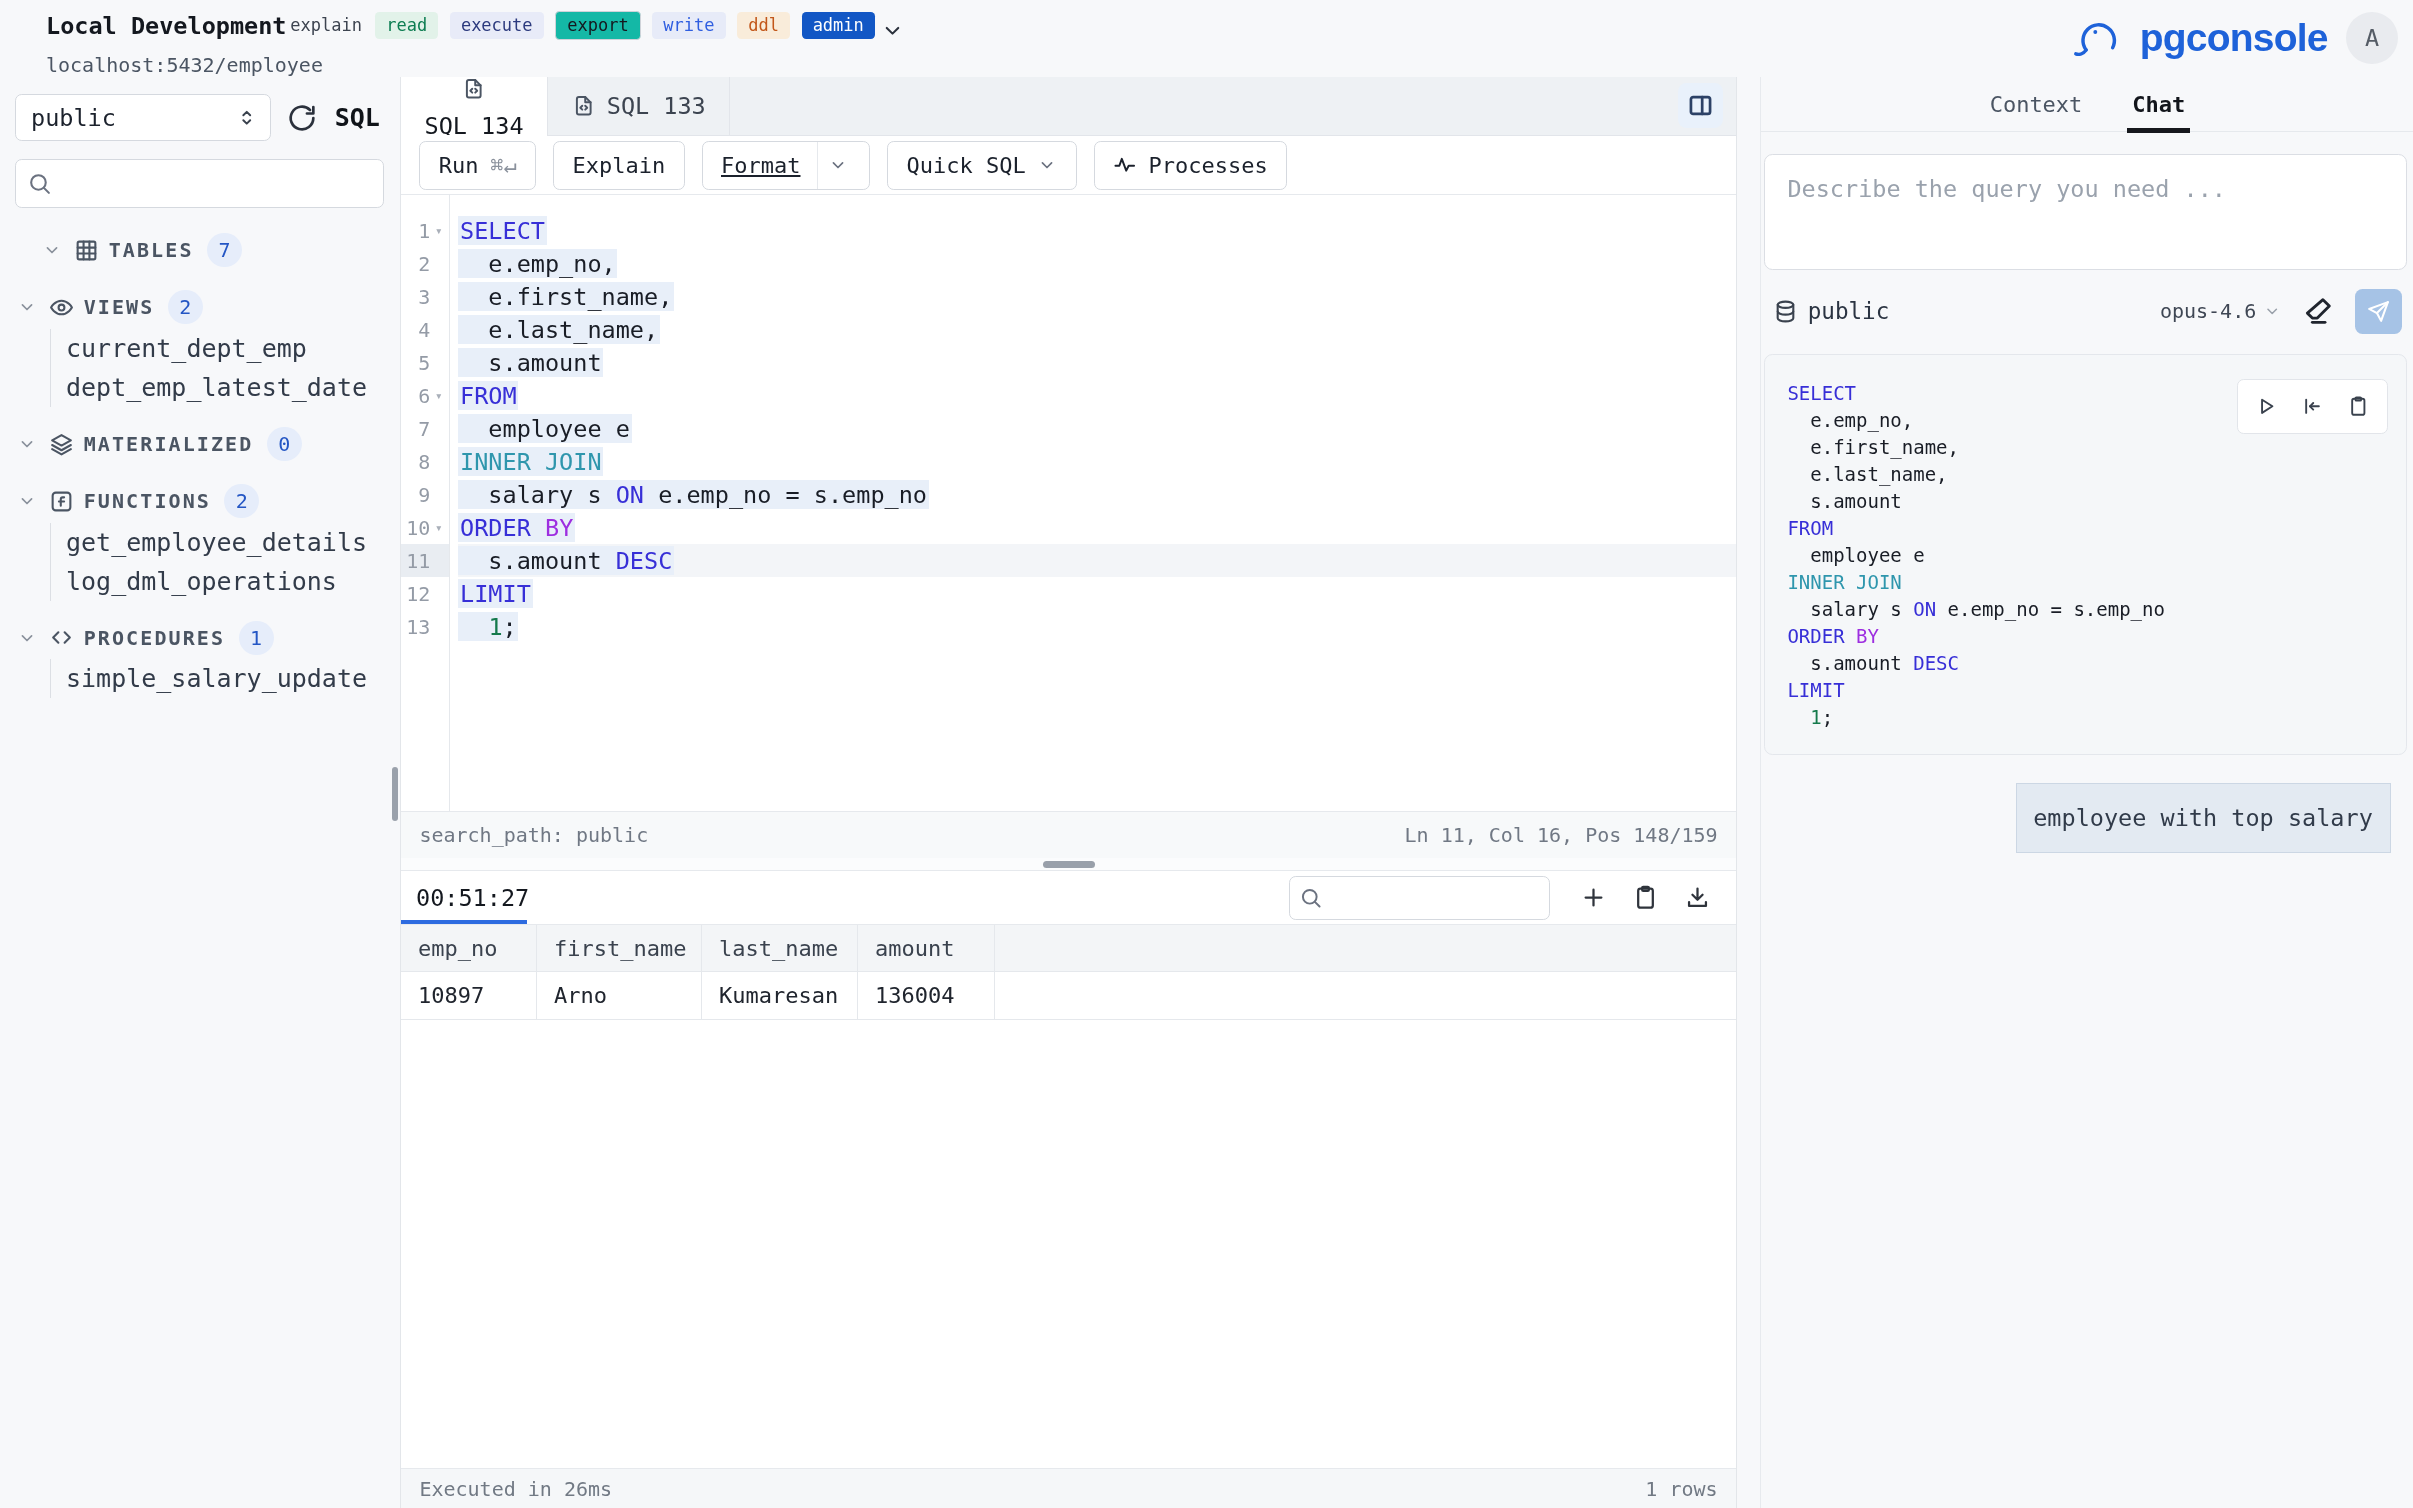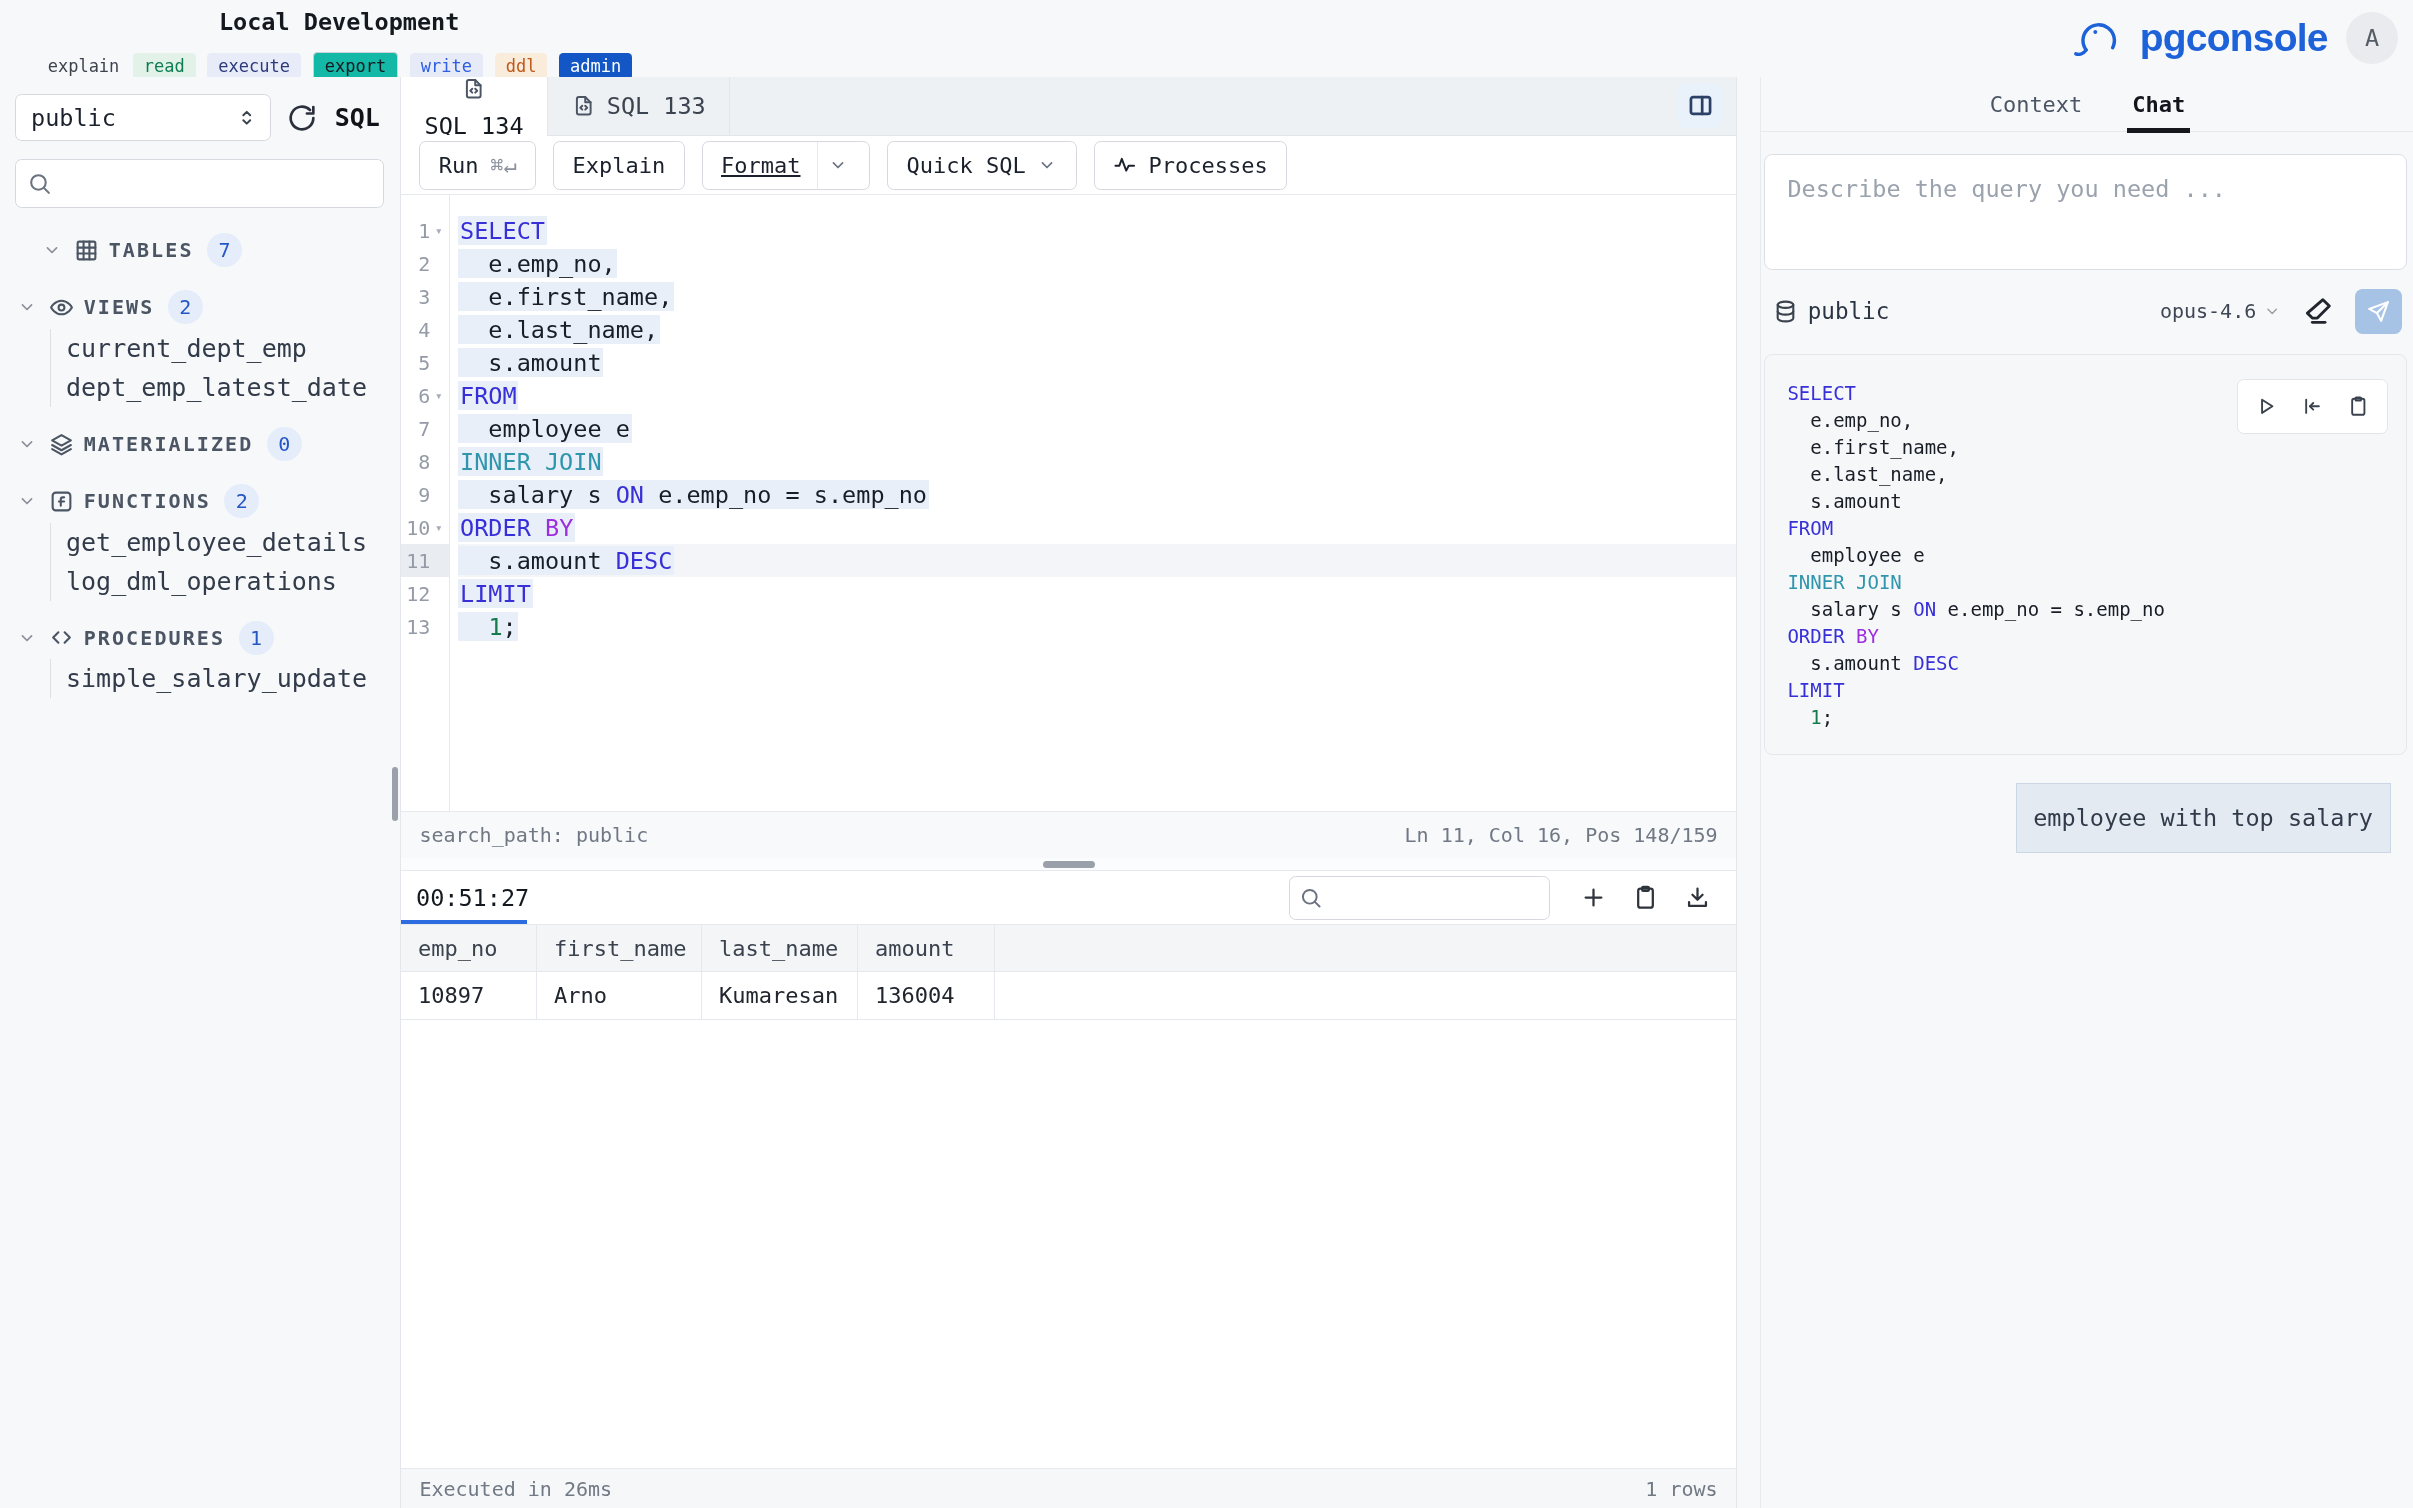--- a/index.html
+++ b/index.html
@@ -4,21 +4,21 @@
 <style>
   html,body{margin:0;padding:0;}
   body{width:2413px;height:1508px;background:#f7f8fa;font-family:"DejaVu Sans Mono",monospace;color:#171c26;}
   .app{position:relative;width:2413px;height:1508px;overflow:hidden;}
   .ic{display:inline-flex;align-items:center;justify-content:center;flex:none;}
   .ic svg{width:100%;height:100%;display:block;}
 
   
   .header{position:absolute;left:0;top:0;width:2413px;height:77px;}
   .header-left{position:absolute;left:46px;top:8.4px;}
-  .hrow1{display:flex;align-items:center;gap:16px;flex-direction:column;}
+  .hrow1{display:flex;align-items:center;gap:2px;}
   .app-title{font-size:23.5px;font-weight:bold;color:#14181f;}
   .tags{display:flex;align-items:center;gap:11.7px;}
   .tag{font-size:17px;padding:5px 11px;border-radius:4.2px;line-height:1;}
   .tag-plain{color:#3d4450;padding:5px 1.7px;}
   .tag-green{color:#0d7d52;background:#e2f2e9;}
   .tag-navy{color:#2c3a7e;background:#e8ebf8;}
   .tag-outline{color:#15181e;background:#14b8a6;border:1.7px solid #cfd3d9;}
   .tag-blue{color:#2f5ee0;background:#e7ebf8;}
   .tag-orange{color:#c2571a;background:#f9ecda;}
   .tag-solid{color:#ffffff;background:#1257c5;}

